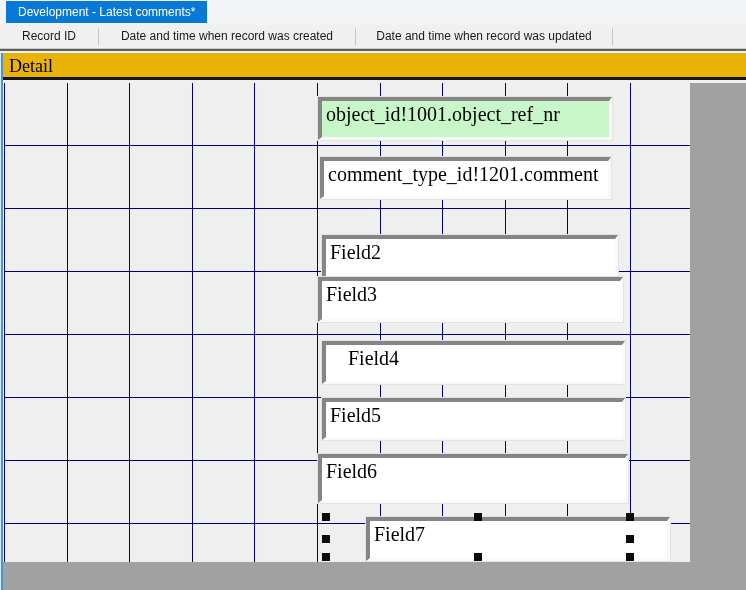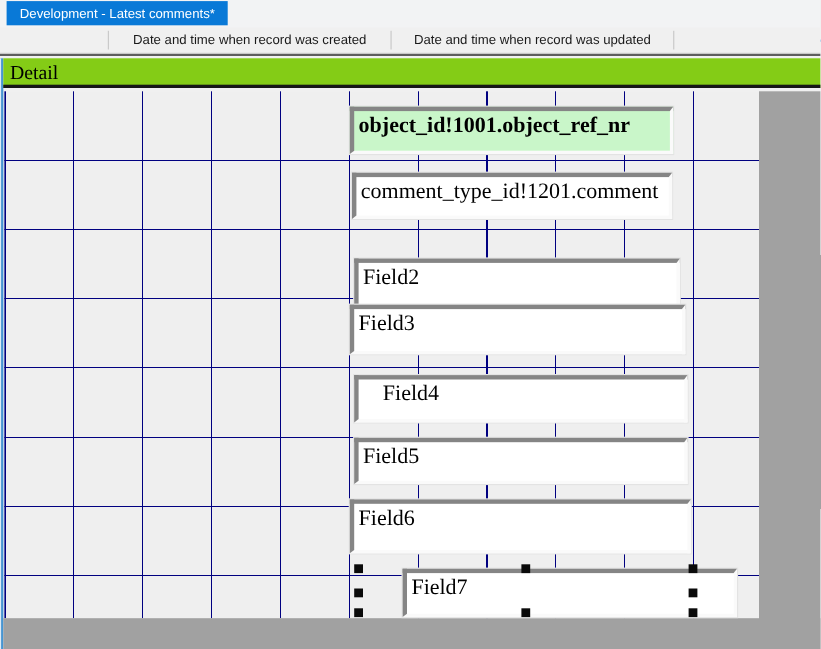--- a/index.html
+++ b/index.html
@@ -30,21 +30,21 @@
   .hc3{left:356px;width:256px;}
   .hc4{left:613px;width:133px;text-align:left;padding-left:24px;}
 
   
   .divider{left:0;top:48px;width:746px;height:5px;
     background:linear-gradient(to bottom,#c9c9c9 0 1px,#5e5e5e 1px 3px,#f2f2f2 3px 4px,#f0f0f0 4px 5px);}
 
   
   .blue-edge{left:0;top:53px;width:3px;height:537px;background:#4795d2;border-left:1px solid #dceaf6;}
   .detail-bar{
-    left:3px;top:53px;width:743px;height:27px;background:#84cc16;
+    left:3px;top:53px;width:743px;height:27px;background:#eab308;
     border-bottom:3px solid #161616;
     font-family:"Liberation Serif",serif;font-size:18px;color:#000;
     line-height:26px;padding-left:6px;
   }
   .form-body{
     left:4px;top:83px;width:686px;height:479px;background:#efefef;
     background-image:
       repeating-linear-gradient(to right,#000080 0,#000080 1px,transparent 1px,transparent 62.6px),
       repeating-linear-gradient(to bottom,transparent 0,transparent 62px,#000080 62px,#000080 63px);
   }
@@ -53,21 +53,21 @@
 
   
   .field{
     background:#ffffff;color:#000;
     border-style:solid;border-width:4px 3px 3px 4px;
     border-color:#858585 #fafafa #fafafa #858585;
     box-shadow:0 0 0 1px #e3e3e3;
     font-family:"Liberation Serif",serif;font-size:20px;
     padding:2px 0 0 4px;white-space:nowrap;overflow:hidden;
   }
-  .green{background:#c9f6c9;font-weight:bold;}
+  .green{background:#c9f6c9;}
   .f1{left:318px;top:97px;width:294px;height:43px;}
   .f2{left:320px;top:157px;width:291px;height:42px;}
   .f3{left:322px;top:235px;width:296px;height:46px;}
   .f4{left:318px;top:277px;width:305px;height:45px;}
   .f5{left:322px;top:341px;width:303px;height:43px;padding-left:22px;}
   .f6{left:322px;top:398px;width:303px;height:42px;}
   .f7{left:318px;top:454px;width:310px;height:49px;}
   .f8{left:326px;top:517px;width:304px;height:44px;margin-left:40px;}
 
   
@@ -77,20 +77,21 @@
   .h-bl{left:322px;top:553px;} .h-bc{left:474px;top:553px;} .h-br{left:626px;top:553px;}
 </style>
 </head>
 <body>
 
 <div class="abs tab-bar">
   <div class="abs tab">Development - Latest comments*</div>
 </div>
 
 <div class="abs list-header">
+  <div class="abs hdr-cell hc1">Record ID</div>
   <div class="abs hdr-sep" style="left:98px"></div>
   <div class="abs hdr-cell hc2">Date and time when record was created</div>
   <div class="abs hdr-sep" style="left:355px"></div>
   <div class="abs hdr-cell hc3">Date and time when record was updated</div>
   <div class="abs hdr-sep" style="left:612px"></div>
 </div>
 
 <div class="abs divider"></div>
 
 <div class="abs blue-edge"></div>

